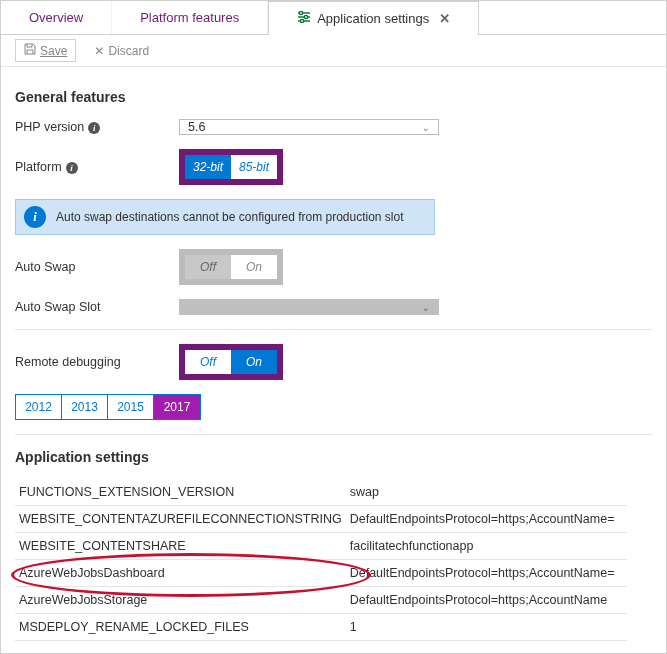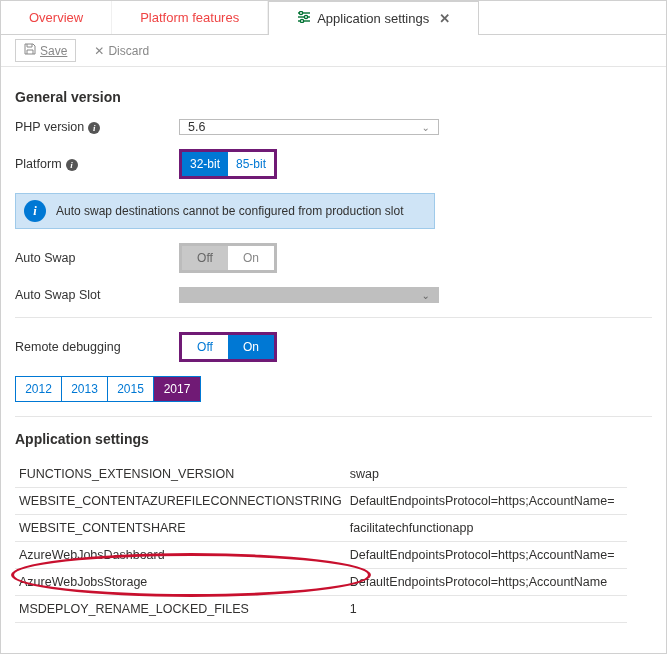--- a/index.html
+++ b/index.html
@@ -20,21 +20,21 @@
     display: flex;
     align-items: stretch;
     height: 34px;
     border-bottom: 1px solid #d0d0d0;
     font-size: 13px;
   }
   .tab {
     display: flex;
     align-items: center;
     padding: 0 28px;
-    color: #ef4444;
+    color: #701a75;
     cursor: pointer;
     border-right: 1px solid #f0f0f0;
   }
   .tab.active {
     background: #ffffff;
     color: #333;
     border-top: 1px solid #d0d0d0;
     border-left: 1px solid #d0d0d0;
     border-right: 1px solid #d0d0d0;
     margin-bottom: -1px;
@@ -93,37 +93,37 @@
     background: #fff;
     display: flex;
     align-items: center;
     padding: 0 8px;
     color: #333;
     position: relative;
   }
   .select .chev { position:absolute; right:8px; color:#888; font-size:10px; }
   .select.disabled { background:#bfbfbf; border-color:#bfbfbf; }
 
-  .toggle-group { display:flex; border:3px solid #701a75; }
+  .toggle-group { display:flex; border:6px solid #701a75;font-style:italic; }
   .toggle-btn {
     width: 46px; height: 24px;
     display:flex; align-items:center; justify-content:center;
     font-size: 12px;
     background:#fff; color:#0078d4;
     cursor:pointer;
   }
   .toggle-btn.active { background:#0078d4; color:#fff; }
   .toggle-group.gray { border-color:#bcbcbc; }
   .toggle-group.gray .toggle-btn { color:#888; }
   .toggle-group.gray .toggle-btn.active { background:#c8c8c8; color:#666; }
 
   .vs-group { display:flex; border:1px solid #0078d4; }
   .vs-btn { width:46px; height:24px; display:flex;align-items:center;justify-content:center; font-size:12px; color:#0078d4; border-right:1px solid #0078d4; cursor:pointer; }
   .vs-btn:last-child { border-right:none; }
-  .vs-btn.active { background:#701a75; color:#fff; }
+  .vs-btn.active { background:#a21caf; color:#fff; }
 
   
   .info-banner {
     display:flex;
     align-items:center;
     gap:10px;
     background:#cfe4f6;
     border:1px solid #9fcaea;
     padding:6px 8px;
     width: 420px;
@@ -192,21 +192,21 @@
     <span style="text-decoration:underline">Save</span>
   </div>
   <div class="toolbar-btn">
     <span>✕</span>
     <span>Discard</span>
   </div>
 </div>
 
 <div class="content">
 
-  <div class="section-title">General version</div>
+  <div class="section-title">General features</div>
 
   <div class="form-row">
     <div class="form-label">
       <span>PHP version</span>
       <span class="info-dot">i</span>
     </div>
     <div class="select">
       <span>5.6</span>
       <span class="chev">⌄</span>
     </div>

